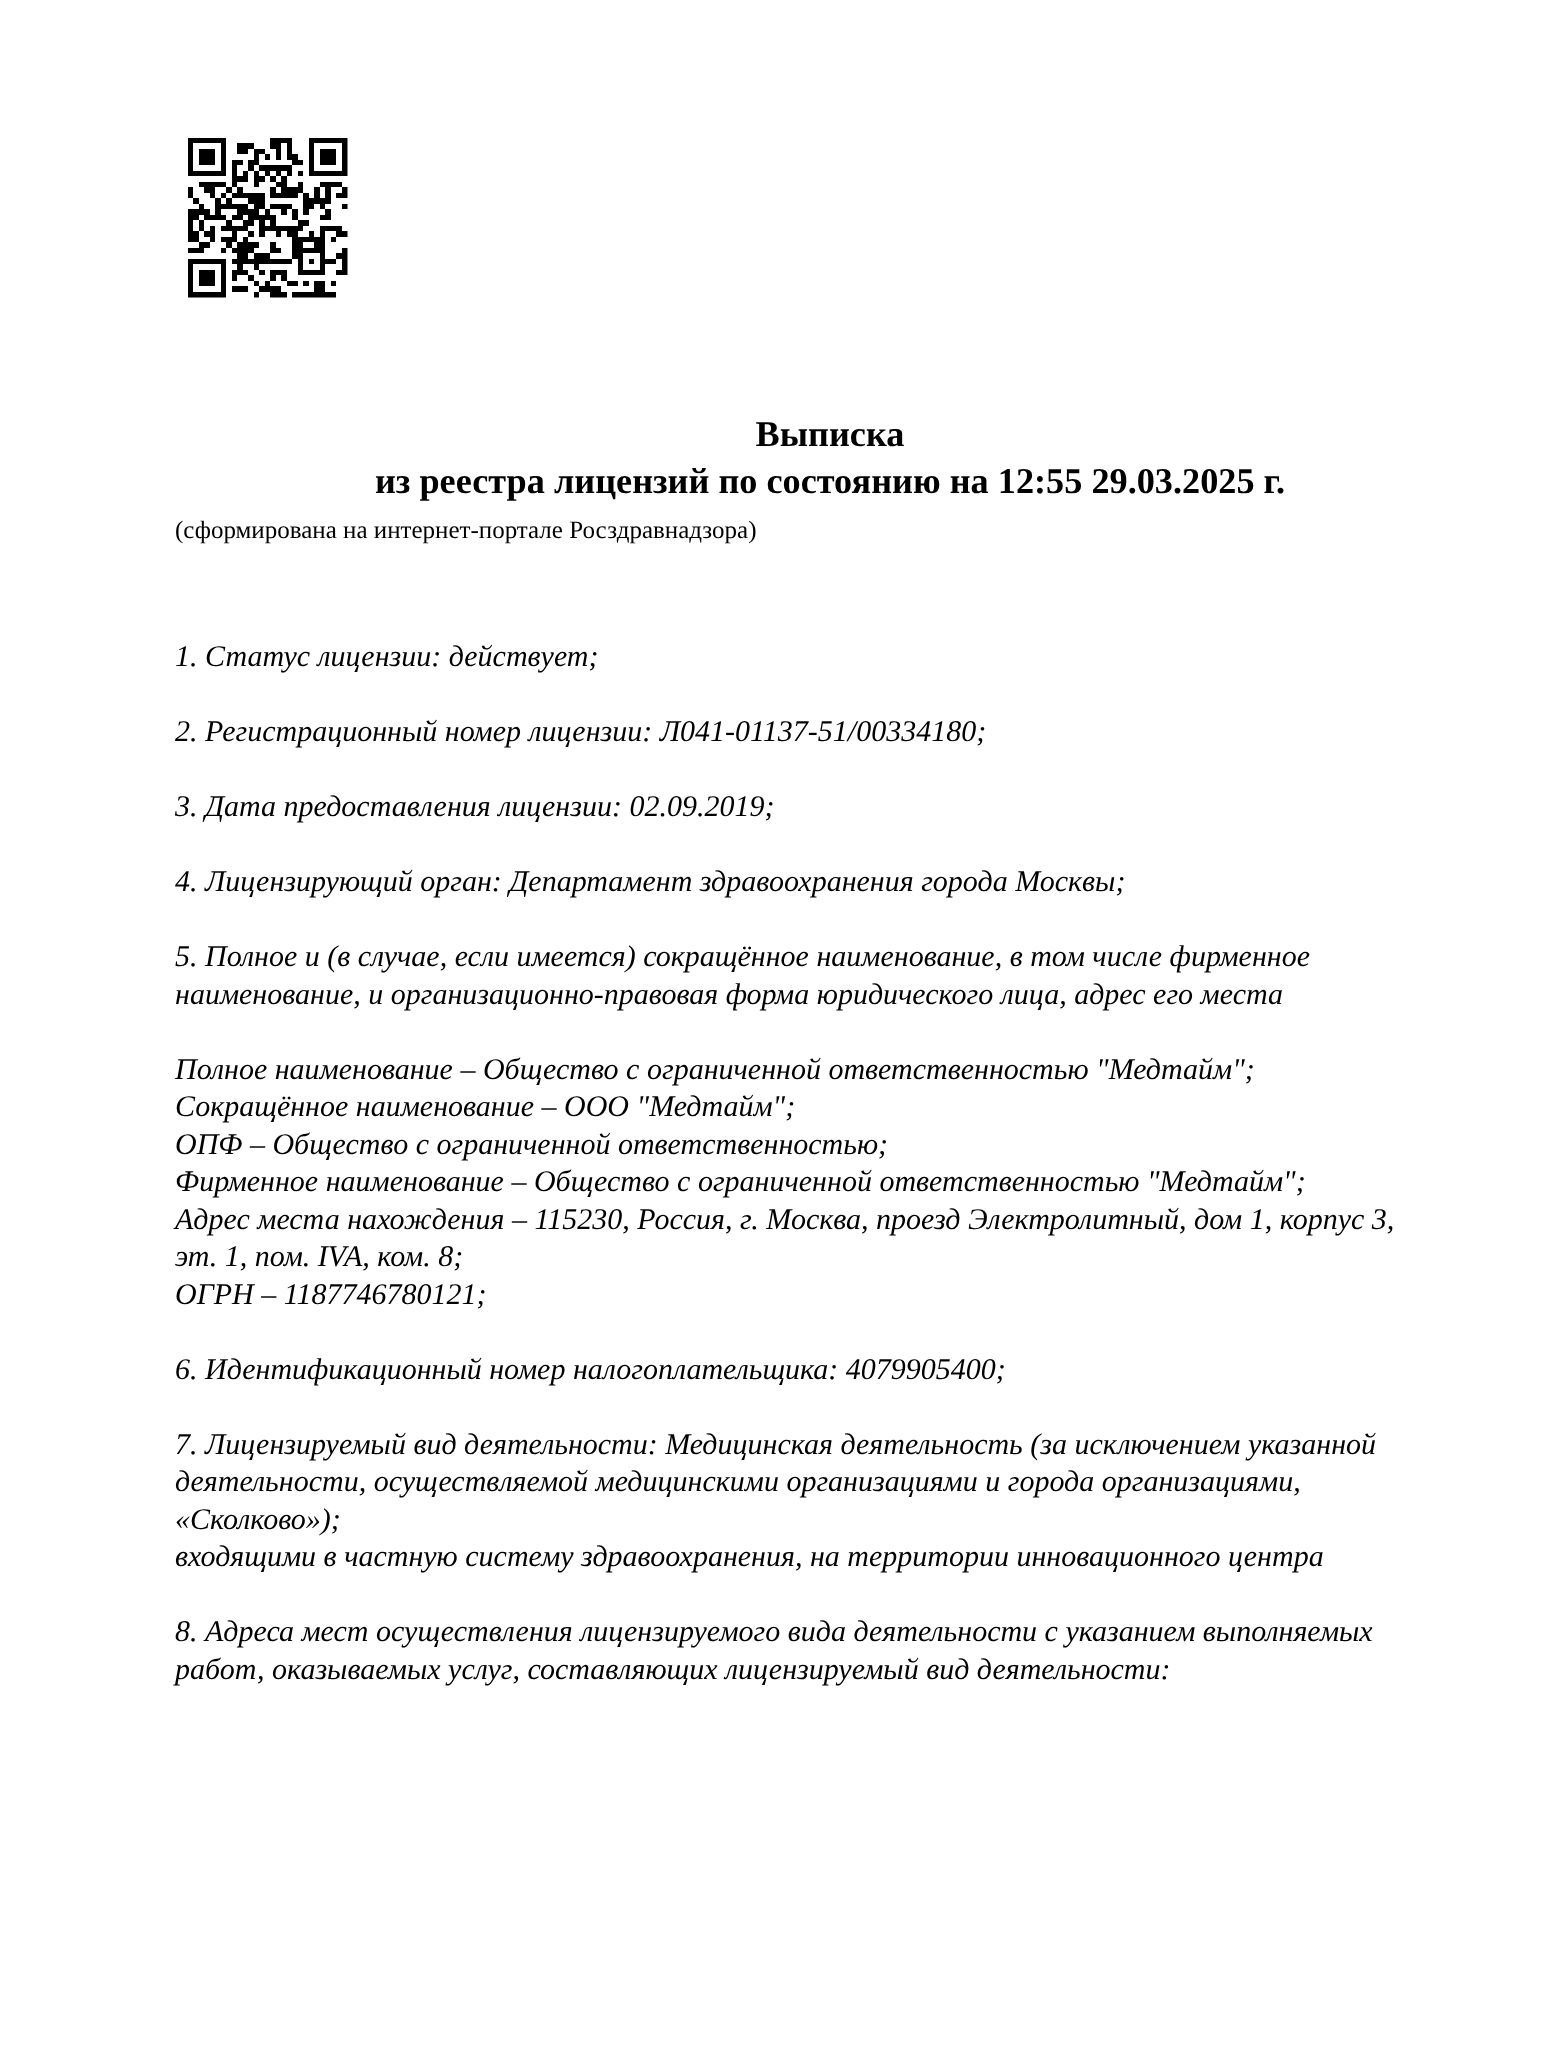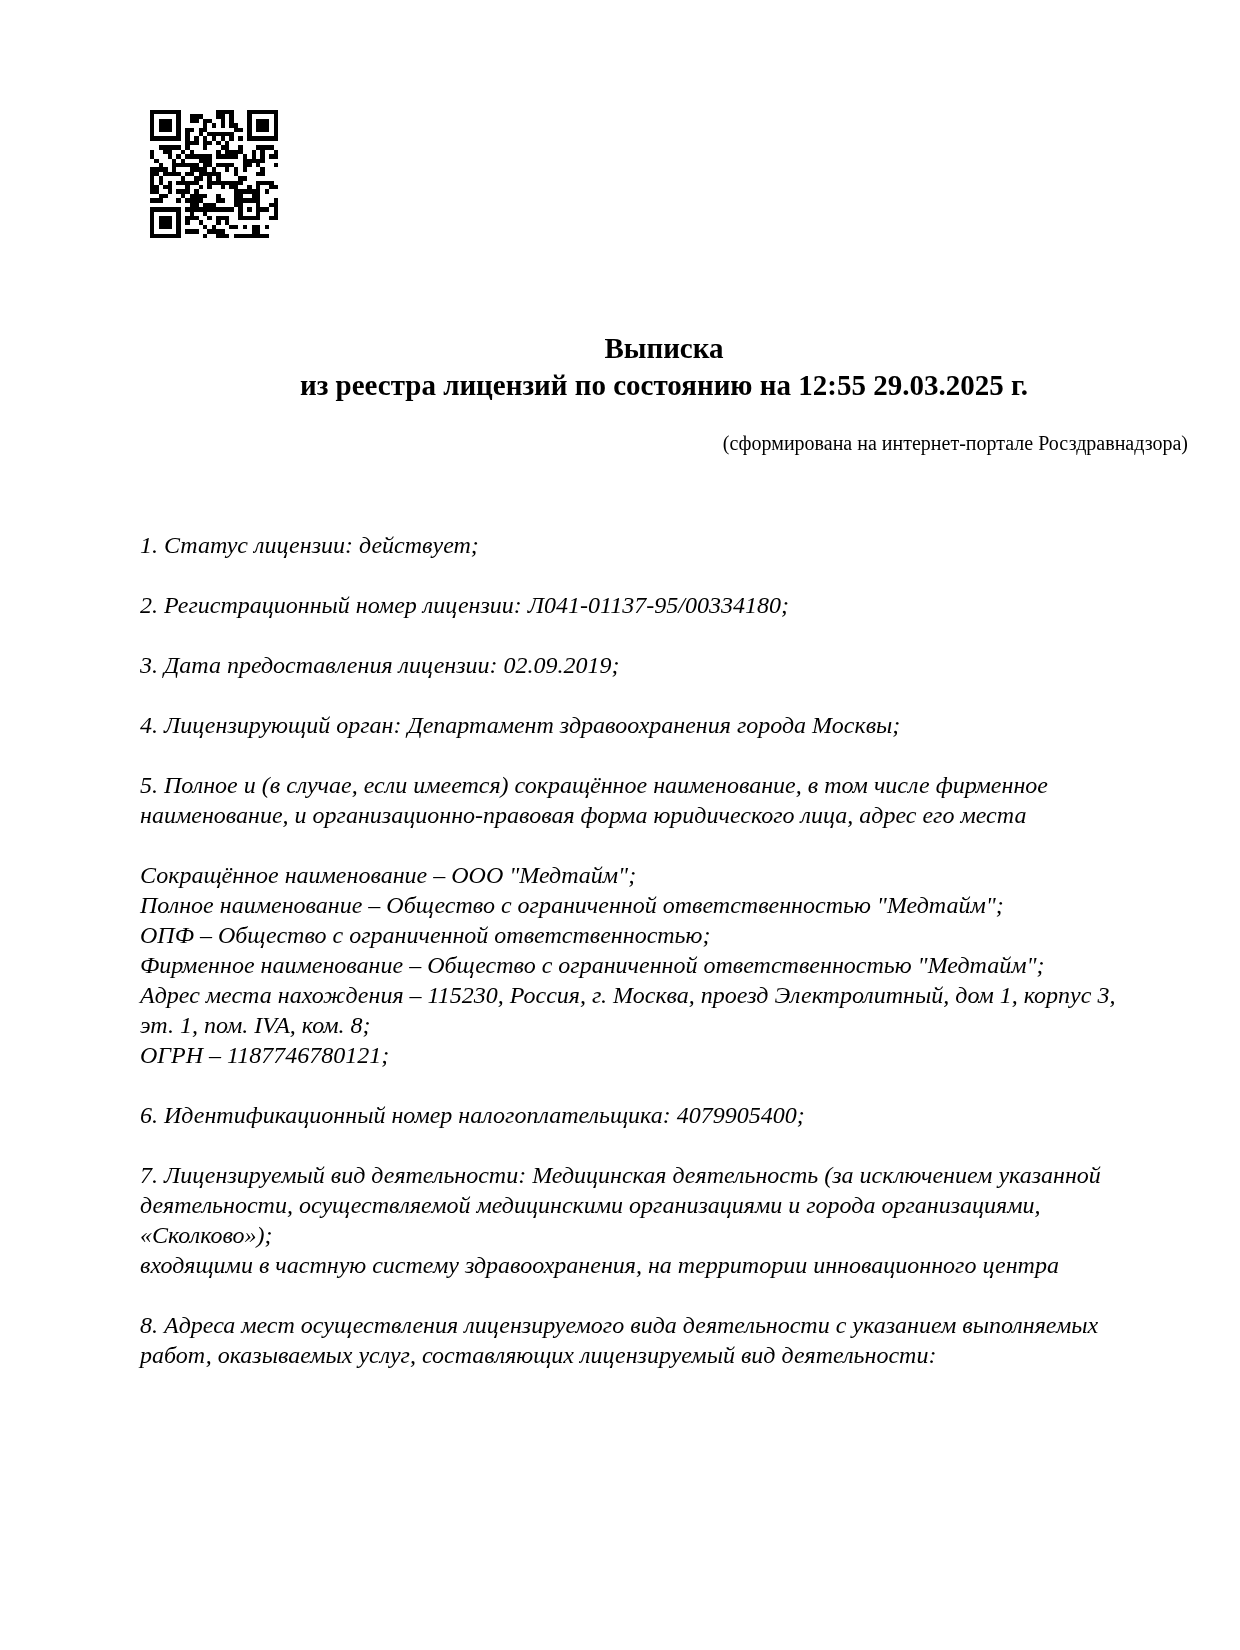--- a/index.html
+++ b/index.html
@@ -27,22 +27,22 @@
     width: 1048px;
   }
   .title {
     margin-top: 330px;
     text-align: center;
     font-weight: bold;
     font-size: 29px;
     line-height: 37px;
   }
   .subtitle {
-    margin-top: 27px;
-    text-align: right;
+    margin-top: 8px;
+    text-align: left;
     font-size: 20px;
     line-height: 25px;
   }
   .doc-body {
     margin-top: 74px;
     font-size: 24px;
   }
   .para { margin: 0 0 30px 0; }
   .line { line-height: 30px; white-space: nowrap; font-style: italic; }
 </style>
@@ -482,39 +482,39 @@
 
     <div class="subtitle">(сформирована на интернет-портале Росздравнадзора)</div>
 
     <div class="doc-body">
 
       <div class="para">
         <div class="line">1. Статус лицензии: действует;</div>
       </div>
 
       <div class="para">
-        <div class="line">2. Регистрационный номер лицензии: Л041-01137-95/00334180;</div>
+        <div class="line">2. Регистрационный номер лицензии: Л041-01137-51/00334180;</div>
       </div>
 
       <div class="para">
         <div class="line">3. Дата предоставления лицензии: 02.09.2019;</div>
       </div>
 
       <div class="para">
         <div class="line">4. Лицензирующий орган: Департамент здравоохранения города Москвы;</div>
       </div>
 
       <div class="para">
         <div class="line">5. Полное и (в случае, если имеется) сокращённое наименование, в том числе фирменное</div>
         <div class="line">наименование, и организационно-правовая форма юридического лица, адрес его места</div>
       </div>
 
       <div class="para">
+        <div class="line">Полное наименование – Общество с ограниченной ответственностью "Медтайм";</div>
         <div class="line">Сокращённое наименование – ООО "Медтайм";</div>
-        <div class="line">Полное наименование – Общество с ограниченной ответственностью "Медтайм";</div>
         <div class="line">ОПФ – Общество с ограниченной ответственностью;</div>
         <div class="line">Фирменное наименование – Общество с ограниченной ответственностью "Медтайм";</div>
         <div class="line">Адрес места нахождения – 115230, Россия, г. Москва, проезд Электролитный, дом 1, корпус 3,</div>
         <div class="line">эт. 1, пом. IVA, ком. 8;</div>
         <div class="line">ОГРН – 1187746780121;</div>
       </div>
 
       <div class="para">
         <div class="line">6. Идентификационный номер налогоплательщика: 4079905400;</div>
       </div>

